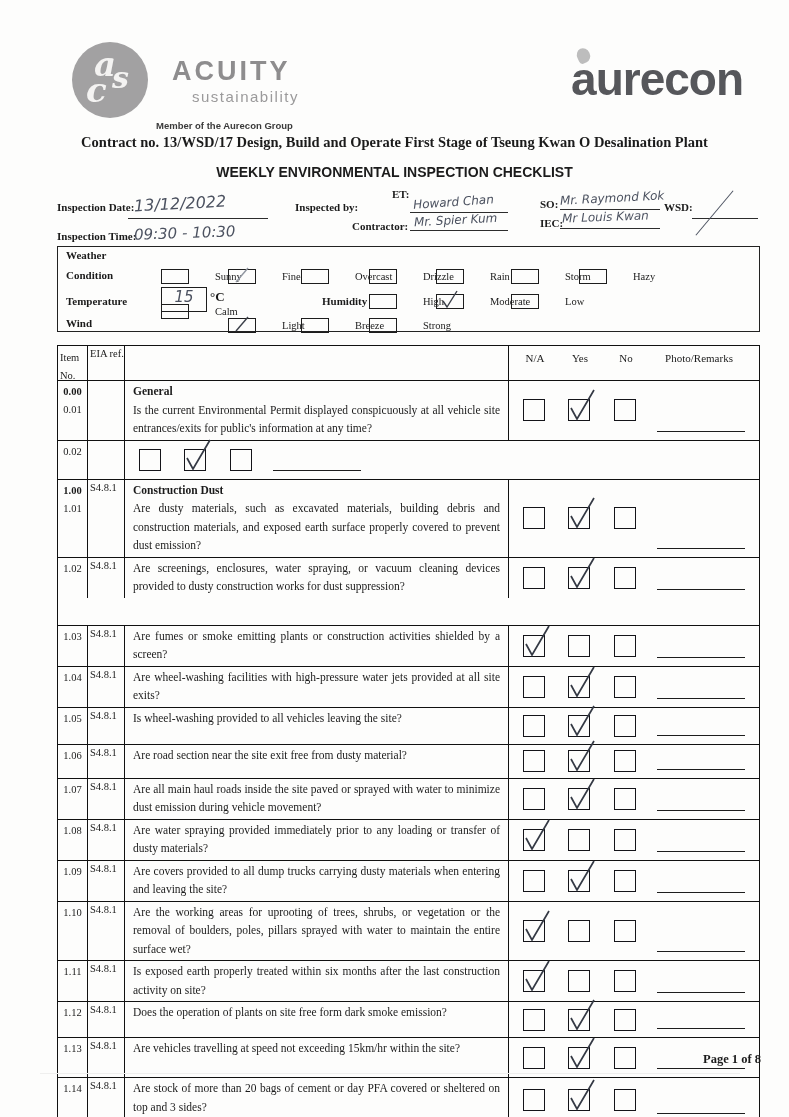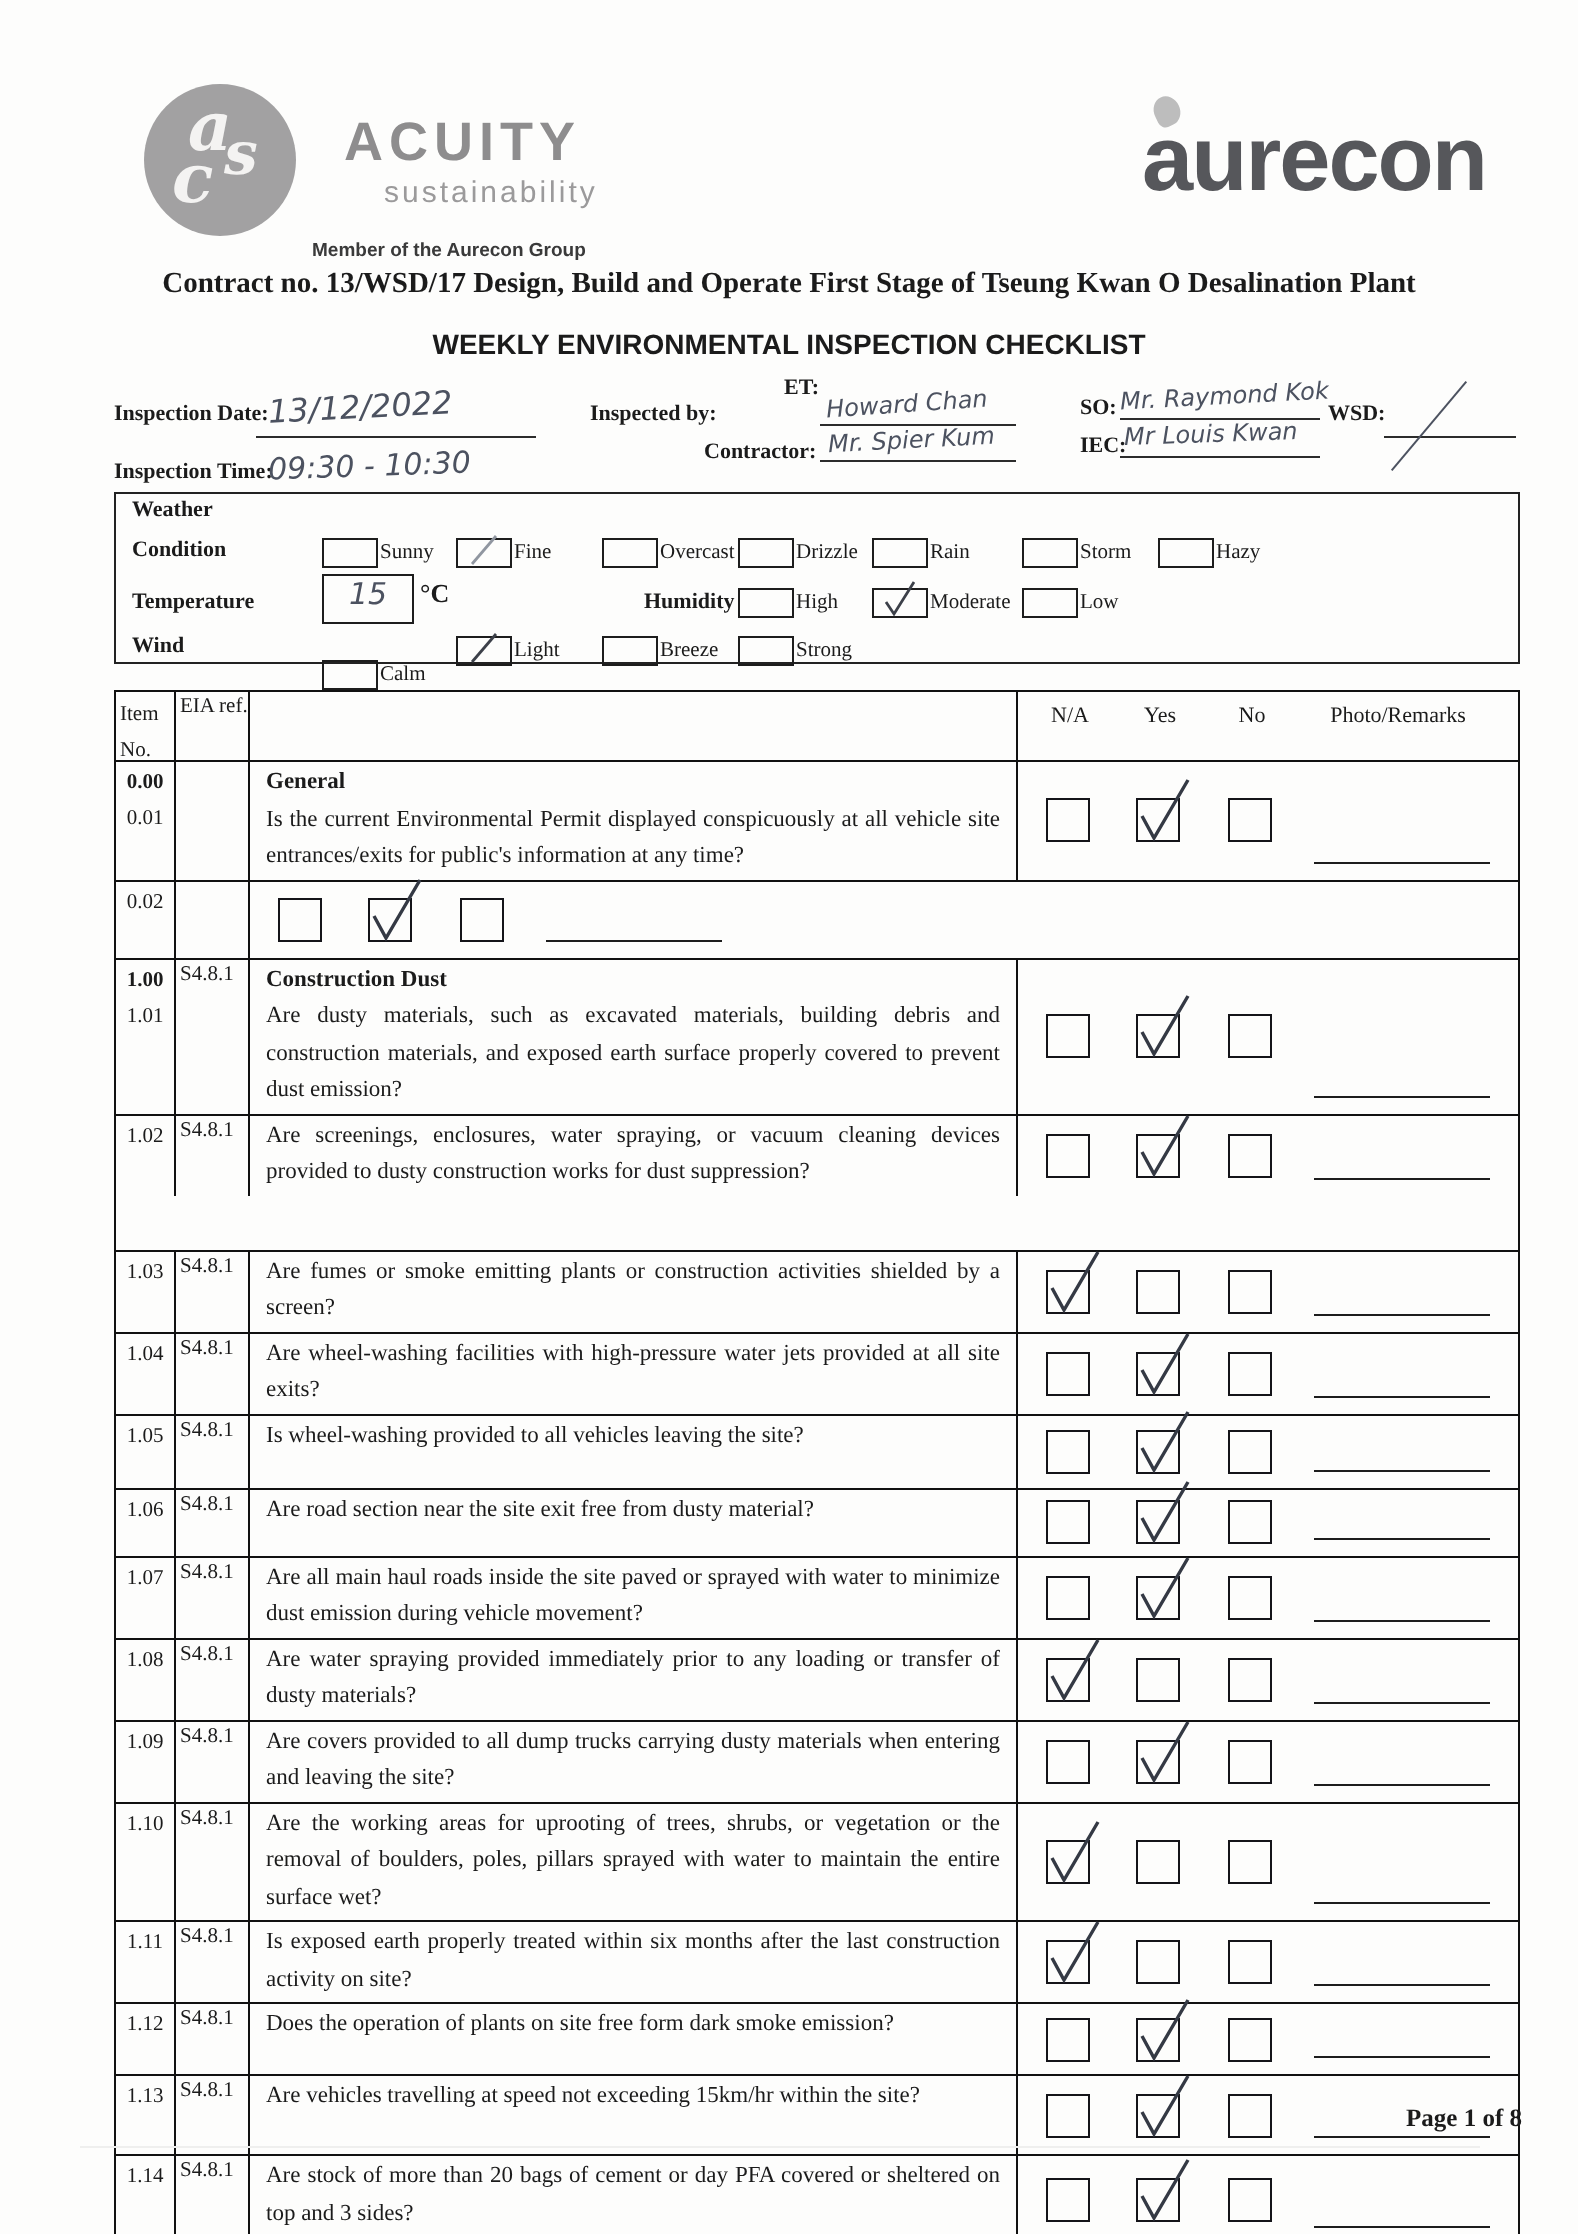--- a/index.html
+++ b/index.html
@@ -33,21 +33,21 @@
   .sline{position:absolute;border-bottom:1.2px solid #2c2c2c;}
   .hw{position:absolute;font-family:"DejaVu Sans",sans-serif;font-style:italic;color:#4c5260;
       white-space:nowrap;z-index:3;}
   .wsd-slash{position:absolute;left:714px;top:184px;height:58px;width:0;
              border-left:1.6px solid #4c5260;transform:rotate(40deg);}
   
   .weather{position:absolute;left:57px;top:246px;width:703px;height:86px;
            border:1.5px solid #222;box-sizing:border-box;}
   .wtitle{position:absolute;left:8px;top:2px;font-weight:bold;font-size:11px;}
   .wlab{position:absolute;font-weight:bold;font-size:11px;}
-  .wopt{position:absolute;display:flex;align-items:center;height:16px;}
+  .wopt{position:absolute;display:flex;align-items:center;height:16px;gap:25px;}
   .wbox{position:relative;display:inline-block;width:26px;height:13px;border:1.7px solid #1d1d1d;}
   .wlabel{font-size:10.5px;margin-left:1px;}
   .wmark{position:absolute;left:0;top:-2px;overflow:visible;}
   .wmark polyline{fill:none;stroke:#3c4049;stroke-width:1.4;}
   .wmark.light polyline{stroke:#9096a0;}
   .tempbox{position:absolute;left:103px;top:40px;width:46px;height:25px;border:1.8px solid #1d1d1d;
            box-sizing:border-box;text-align:center;}
   .tempbox .hw{position:static;font-size:15px;}
   .degc{position:absolute;left:152px;top:42px;font-size:13px;font-weight:bold;}
   
@@ -190,21 +190,21 @@
           </span>
           <span class="wlabel">Moderate</span>
         </div>
         <div class="wopt" style="left: 453px; top: 46px;">
           <span class="wbox"></span>
           <span class="wlabel">Low</span>
         </div>
       </div>
     <div class="wlab" style="left:8px;top:70px;">Wind</div>
     <div id="wind-opts">
-        <div class="wopt" style="left: 103px; top: 82px;">
+        <div class="wopt" style="left: 103px; top: 56px;">
           <span class="wbox"></span>
           <span class="wlabel">Calm</span>
         </div>
         <div class="wopt" style="left: 170px; top: 70px;">
           <span class="wbox">
             <svg class="wmark" width="26" height="16" viewBox="0 0 26 16">
               <polyline points="7,14 19,0"></polyline>
             </svg>
           </span>
           <span class="wlabel">Light</span>

